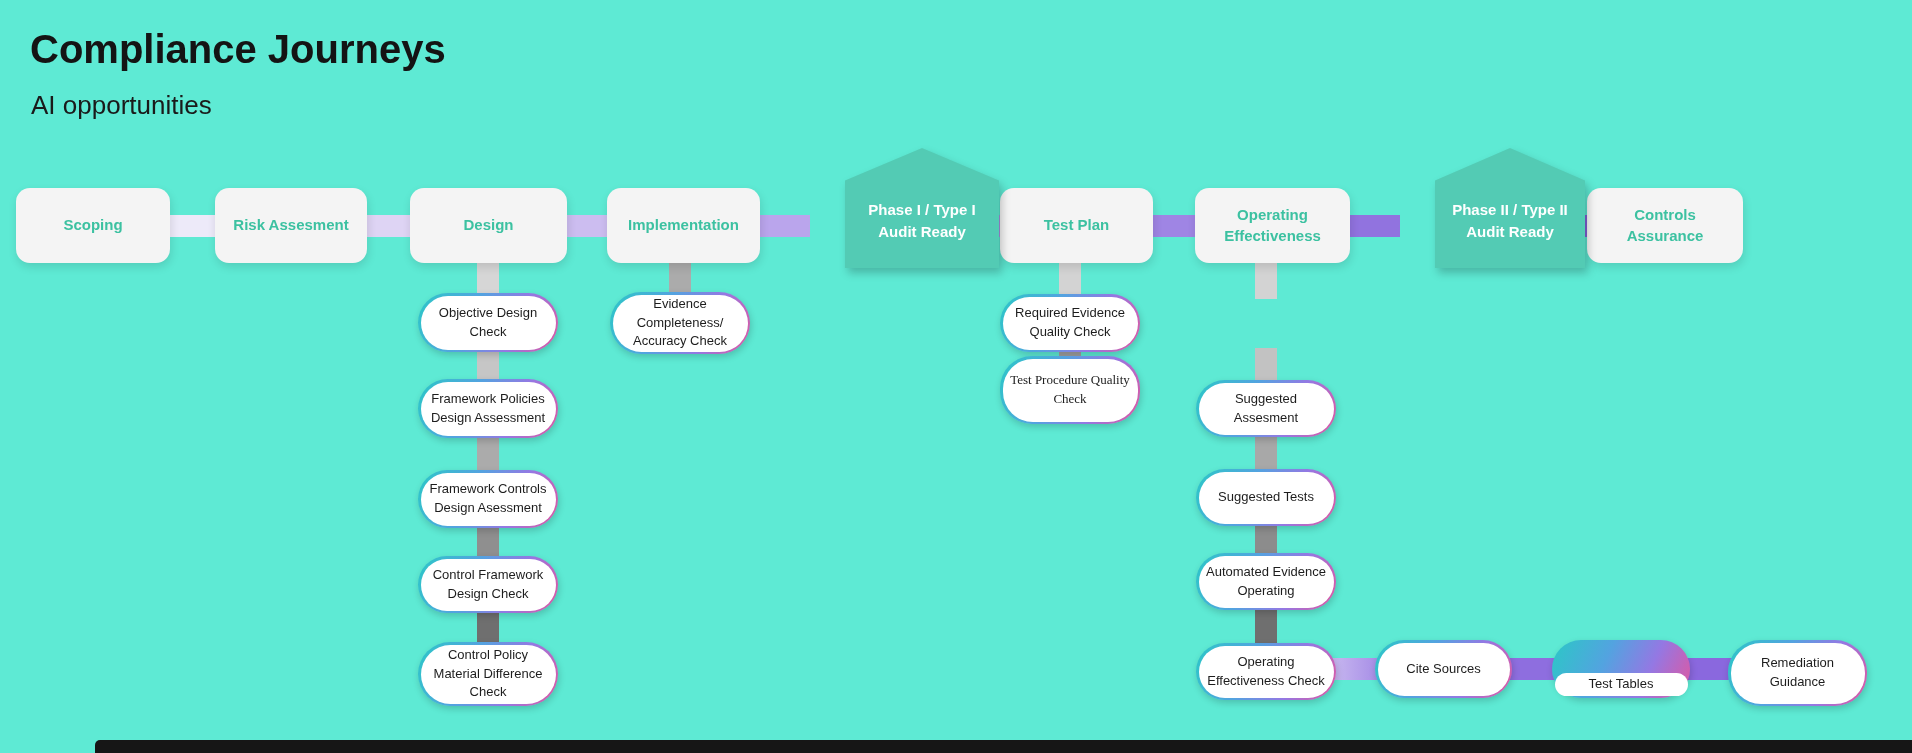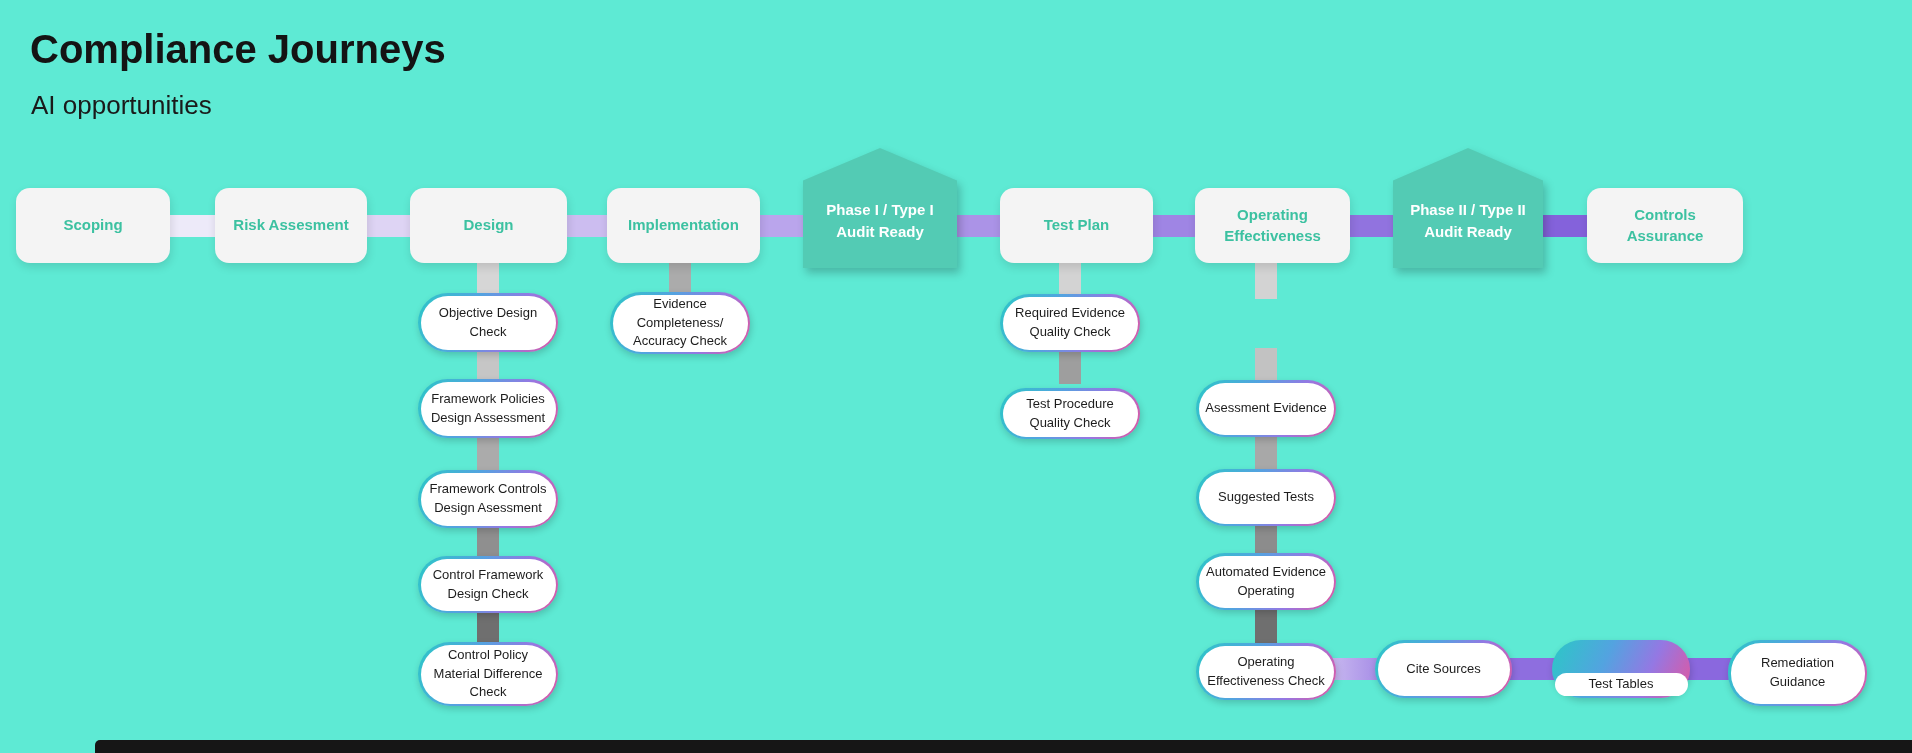--- a/index.html
+++ b/index.html
@@ -11,21 +11,21 @@
 
   .stage { position:absolute; top:188px; height:75px; background:#F4F4F4; border-radius:14px;
            box-shadow:1px 4px 10px rgba(0,0,0,0.12); display:flex; align-items:center; justify-content:center;
            text-align:center; z-index:2; }
   .stage-label { font-size:15px; font-weight:700; color:var(--accent,#3CC1A1); line-height:1.35; padding:0 10px; }
 
   .hconn { position:absolute; top:215px; height:22px; z-index:1; }
   .vconn { position:absolute; width:22px; z-index:1; }
   .bconn { position:absolute; top:658px; height:22px; z-index:1; }
 
-  .milestone { position:absolute; top:148px; z-index:3; filter:drop-shadow(3px 5px 4px rgba(0,0,0,0.22)); }
+  .milestone { position:absolute; top:148px; z-index:3; filter:drop-shadow(3px 5px 4px rgba(0,0,0,0.22));margin-left:42px; }
   .milestone-shape { width:100%; height:120px; clip-path:polygon(50% 0%,100% 27%,100% 100%,0% 100%,0% 27%);
                      display:flex; flex-direction:column; align-items:center; justify-content:center;
                      padding-top:26px; text-align:center; }
   .milestone-line { color:#ffffff; font-weight:700; font-size:15px; line-height:1.5; }
 
   .pill { position:absolute; border-radius:32px; padding:2.5px; display:flex; z-index:2;
           background:linear-gradient(115deg,var(--pb0,#2BC8C6) 0%,var(--pb1,#53A3E0) 38%,var(--pb2,#9478E3) 68%,var(--pb3,#E2569E) 100%);
           box-shadow:1px 3px 7px rgba(0,0,0,0.18); }
   .pill-inner { flex:1; background:#ffffff; border-radius:30px; display:flex; align-items:center; justify-content:center;
                 text-align:center; font-size:13px; color:#1d1d1d; line-height:1.45; padding:2px 4px; }
@@ -109,32 +109,32 @@
   <div class="vconn" style="left: 669px; top: 258px; height: 38px; background: rgb(171, 171, 171);"></div>
   <div class="pill" style="left:610px;top:292px;width:140px;height:62px;">
       <div class="pill-inner">Evidence Completeness/ Accuracy Check</div>
     </div>
 
   <div class="vconn" style="left: 1059px; top: 258px; height: 40px; background: rgb(211, 211, 211);"></div>
   <div class="vconn" style="left: 1059px; top: 348px; height: 36px; background: rgb(158, 158, 158);"></div>
   <div class="pill" style="left:1000px;top:294px;width:140px;height:58px;">
       <div class="pill-inner">Required Evidence Quality Check</div>
     </div>
-  <div class="pill" style="left:1000px;top:388px;width:140px;height:51px;">
+  <div class="pill" style="left:1000px;top:356px;width:140px;height:68px;font-family:Liberation Serif, serif;">
       <div class="pill-inner">Test Procedure Quality Check</div>
     </div>
 
   <div class="vconn" style="left: 1255px; top: 258px; height: 41px; background: rgb(211, 211, 211);"></div>
   <div class="vconn" style="left: 1255px; top: 348px; height: 36px; background: rgb(194, 194, 194);"></div>
   <div class="vconn" style="left: 1255px; top: 433px; height: 40px; background: rgb(168, 168, 168);"></div>
   <div class="vconn" style="left: 1255px; top: 522px; height: 35px; background: rgb(140, 140, 140);"></div>
   <div class="vconn" style="left: 1255px; top: 606px; height: 41px; background: rgb(111, 111, 111);"></div>
 
   <div class="pill" style="left:1196px;top:380px;width:140px;height:57px;">
-      <div class="pill-inner">Asessment Evidence</div>
+      <div class="pill-inner">Suggested Assesment</div>
     </div>
   <div class="pill" style="left:1196px;top:469px;width:140px;height:57px;">
       <div class="pill-inner">Suggested Tests</div>
     </div>
   <div class="pill" style="left:1196px;top:553px;width:140px;height:57px;">
       <div class="pill-inner">Automated Evidence Operating</div>
     </div>
   <div class="pill" style="left:1196px;top:643px;width:140px;height:57px;">
       <div class="pill-inner">Operating Effectiveness Check</div>
     </div>

